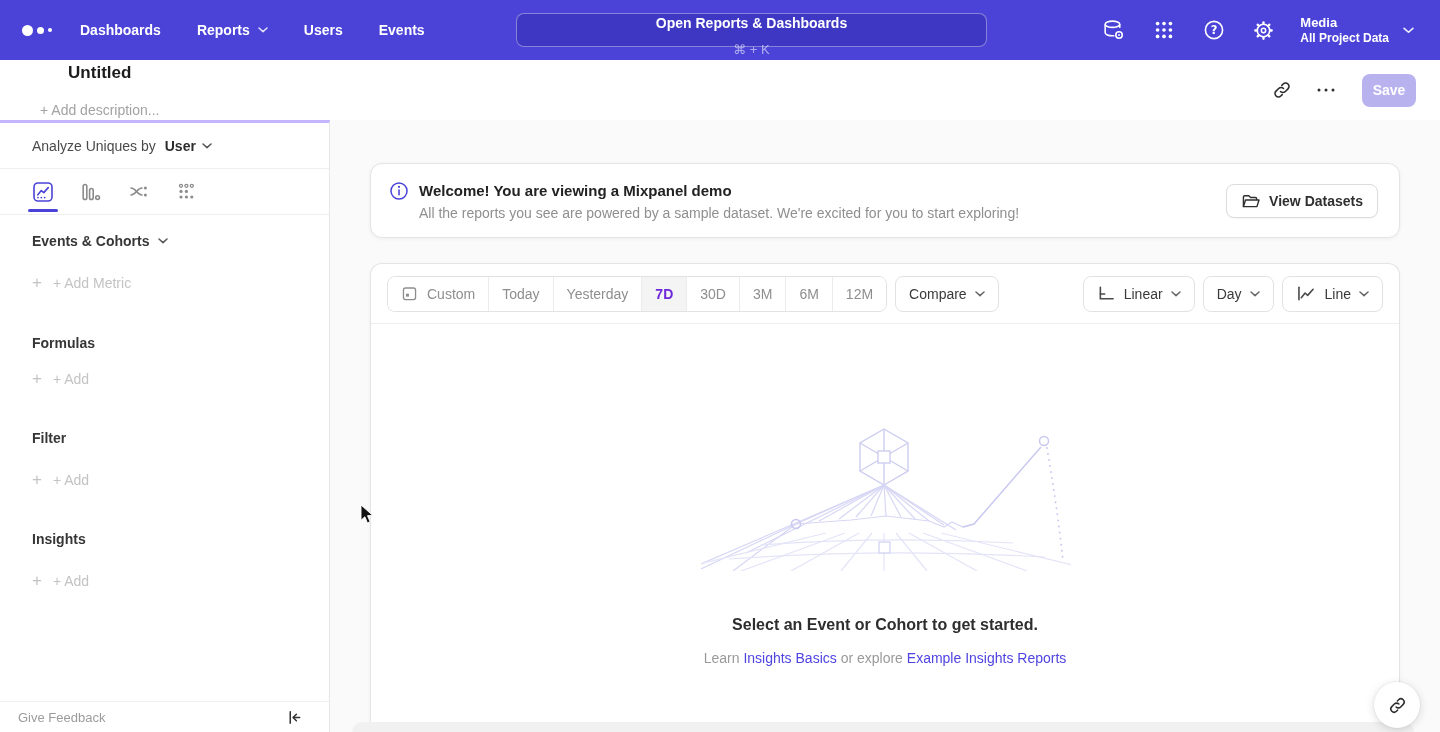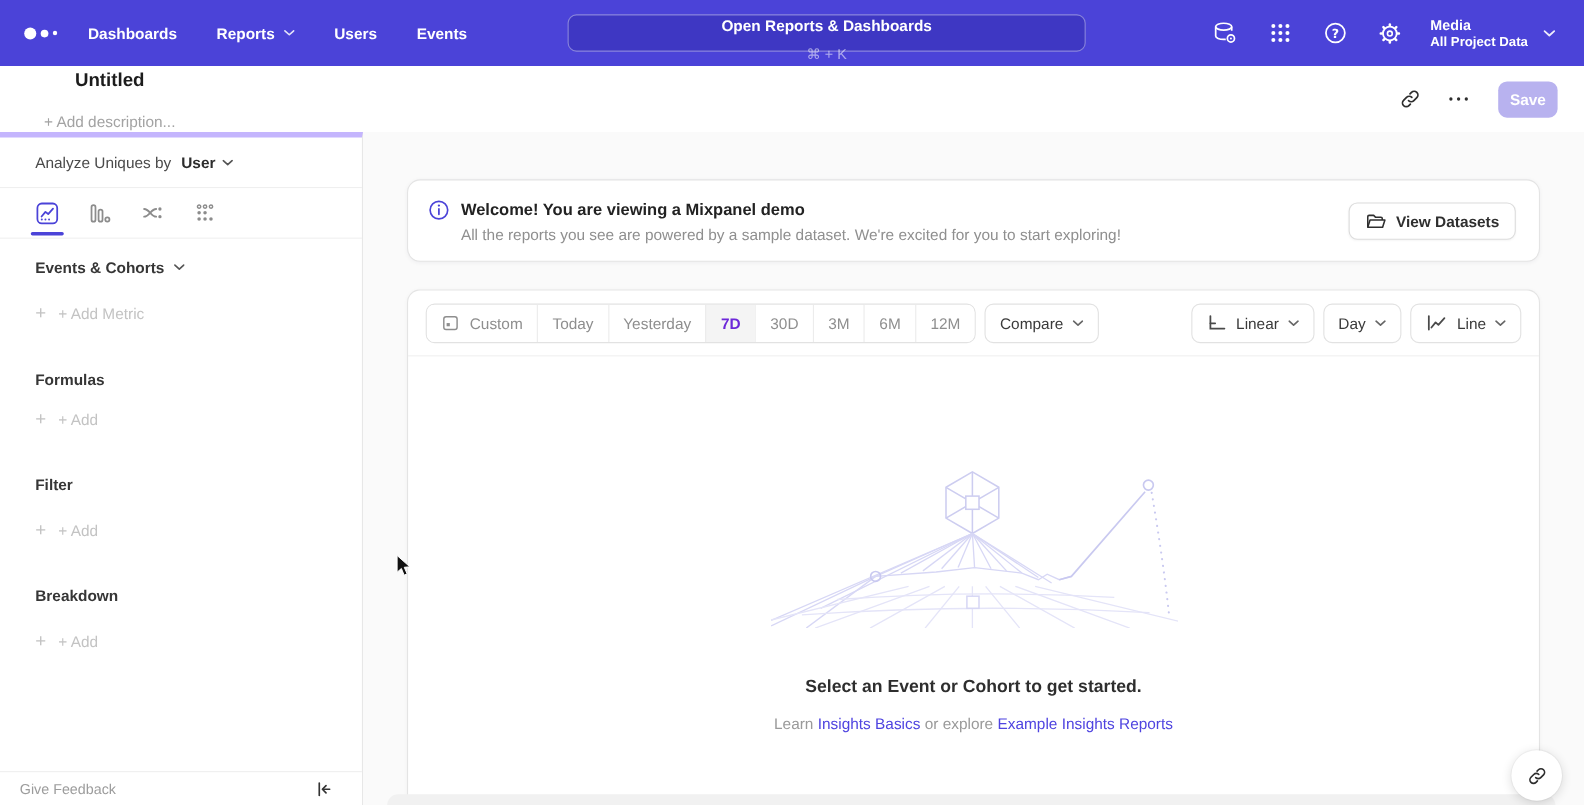--- a/index.html
+++ b/index.html
@@ -29,21 +29,21 @@
   
   .report-header { position:absolute; top:60px; left:0; width:1440px; height:60px; background:#fff; display:flex; align-items:center; justify-content:space-between; padding:0 24px 0 40px; }
   .rh-left { display:flex; align-items:center; gap:19px;flex-direction:column; }
   .rh-title { font-size:17px; font-weight:700; color:#1c1c1c; cursor:text; }
   .rh-desc { font-size:14px; color:#A3A3A3; cursor:text; }
   .rh-right { display:flex; align-items:center; gap:8px; }
   .rh-icon-btn { width:36px; height:36px; display:flex; align-items:center; justify-content:center; border-radius:8px; }
   .save-btn { width:54px; height:33px; background:#B8B2EF; color:#fff; font-size:14px; font-weight:600; border-radius:8px; margin-left:10px; }
 
   
-  .sidebar { position:absolute; left:0; top:120px; width:330px; height:612px; background:#fff; border-top:5px solid #c4b5fd; border-right:1px solid #E7E7E7; }
+  .sidebar { position:absolute; left:0; top:120px; width:330px; height:612px; background:#fff; border-top:3px solid #c4b5fd; border-right:1px solid #E7E7E7; }
   .analyze-row { position:absolute; top:0; left:0; right:0; height:46px; border-bottom:1px solid #EFEFEF; display:flex; align-items:center; padding-left:32px; gap:9px; font-size:14px; color:#4A4A4A; }
   .analyze-value { display:flex; align-items:center; gap:6px; font-weight:700; color:#2D2D2D; cursor:pointer; font-size:14px; }
   .analyze-value .chev { color:#555; }
   .tabs-row { position:absolute; top:46px; left:0; right:0; height:46px; border-bottom:1px solid #EFEFEF; display:flex; align-items:center; padding-left:32px; gap:26px; }
   .side-tab { width:22px; height:22px; position:relative; display:flex; align-items:center; justify-content:center; color:#8C8C8C; }
   .side-tab.active { color:#4B43D8; }
   .side-tab.active::after { content:""; position:absolute; left:-4px; right:-4px; bottom:-9px; height:3px; background:#4B43D8; border-radius:2px; }
   .sec-title { position:absolute; left:32px; font-size:14px; font-weight:700; color:#363636; display:flex; gap:9px; align-items:center; line-height:16px; }
   .sec-title .chev { color:#555; }
   .sec-action { position:absolute; left:32px; font-size:14px; color:#C3C3C3; display:flex; gap:11px; align-items:center; cursor:pointer; line-height:16px; }
@@ -269,21 +269,21 @@
 
     <div class="sec-title" style="top:307px;">
       <span>Filter</span>
     </div>
     <div class="sec-action" style="top:349px;">
       <span class="plus">+</span>
       <span>+ Add</span>
     </div>
 
     <div class="sec-title" style="top:408px;">
-      <span>Breakdown</span>
+      <span>Insights</span>
     </div>
     <div class="sec-action" style="top:450px;">
       <span class="plus">+</span>
       <span>+ Add</span>
     </div>
 
     <div class="feedback-row">
       <span class="feedback-label">Give Feedback</span>
       <button class="collapse-btn">
         <svg width="17" height="17" viewBox="0 0 18 18" fill="none" stroke="#333" stroke-width="1.6" stroke-linecap="round" stroke-linejoin="round">

